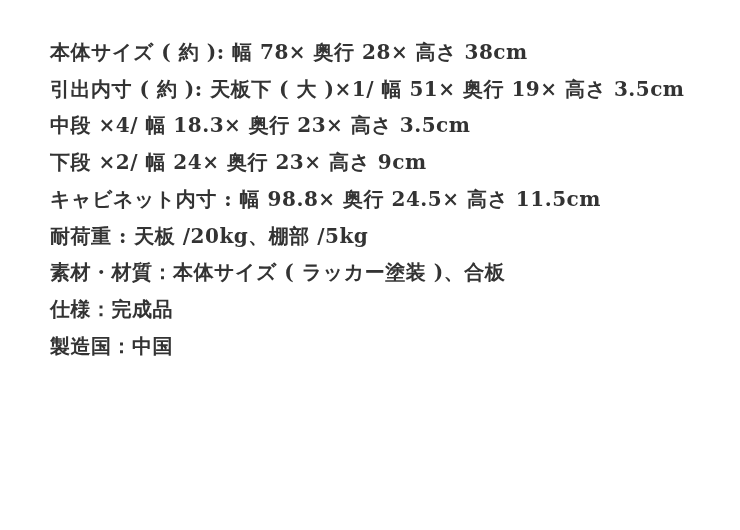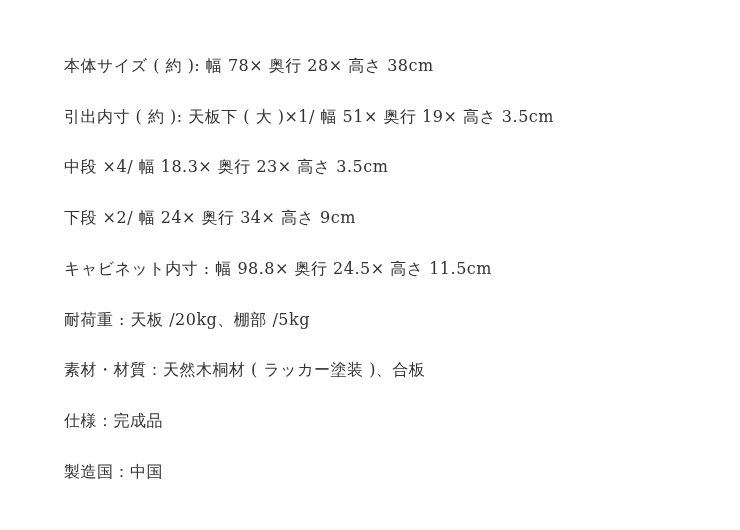--- a/index.html
+++ b/index.html
@@ -12,34 +12,34 @@
       background: #ffffff;
       overflow: hidden;
       font-family: "DejaVu Serif", "Liberation Serif", serif;
     }
     .specs {
       box-sizing: border-box;
       padding: 34px 30px 0 50px;
       color: #333333;
     }
     .spec-line {
-      margin: 14px;
-      font-size: 16px;
+      margin: 0;
+      font-size: 20px;
       line-height: 36.7px;
       letter-spacing: 0.5px;
       white-space: nowrap;
-      font-weight: normal;
+      font-weight: bold;
     }
   </style>
 </head>
 <body>
 
 <div class="specs">
   <p class="spec-line">本体サイズ ( 約 ): 幅 78× 奥行 28× 高さ 38cm</p>
   <p class="spec-line">引出内寸 ( 約 ): 天板下 ( 大 )×1/ 幅 51× 奥行 19× 高さ 3.5cm</p>
   <p class="spec-line">中段 ×4/ 幅 18.3× 奥行 23× 高さ 3.5cm</p>
-  <p class="spec-line">下段 ×2/ 幅 24× 奥行 34× 高さ 9cm</p>
+  <p class="spec-line">下段 ×2/ 幅 24× 奥行 23× 高さ 9cm</p>
   <p class="spec-line">キャビネット内寸 : 幅 98.8× 奥行 24.5× 高さ 11.5cm</p>
   <p class="spec-line">耐荷重 : 天板 /20kg、棚部 /5kg</p>
-  <p class="spec-line">素材・材質：天然木桐材 ( ラッカー塗装 )、合板</p>
+  <p class="spec-line">素材・材質：本体サイズ ( ラッカー塗装 )、合板</p>
   <p class="spec-line">仕様：完成品</p>
   <p class="spec-line">製造国：中国</p>
 </div>
 
 </body></html>

